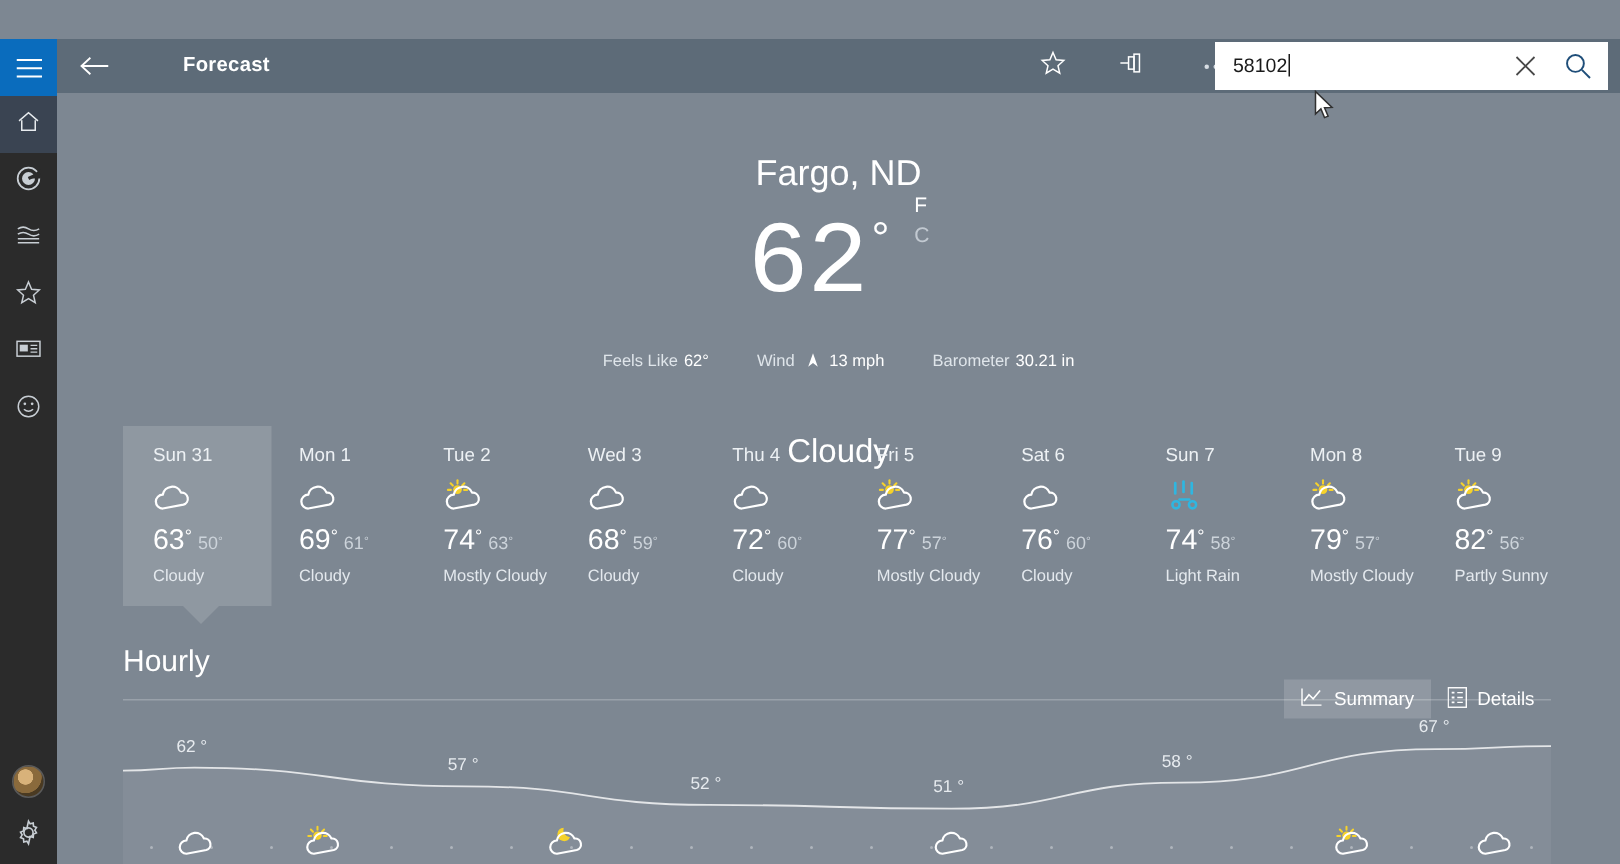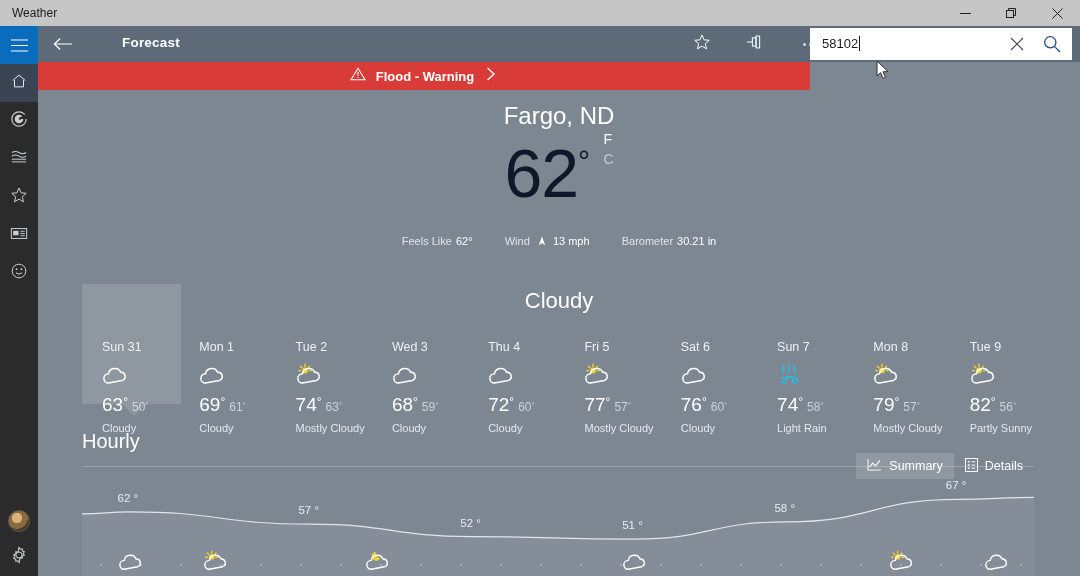--- a/index.html
+++ b/index.html
@@ -55,38 +55,38 @@
 
   
   .alert{position:absolute;left:38px;top:62px;width:772px;height:28px;background:#d93b38;
     display:flex;align-items:center;justify-content:center;gap:10px;}
   .alert-txt{font-size:13px;color:#fff;font-weight:bold;}
 
   
   .hero{position:absolute;left:38px;top:90px;width:1042px;height:196px;}
   .city{position:absolute;left:0;right:0;top:12px;text-align:center;font-size:24px;color:#fff;font-weight:300;}
   .tempblk{position:absolute;left:0;right:0;top:34px;text-align:center;}
-  .bigtemp{font-size:68px;color:#0f172a;font-weight:200;line-height:74px;letter-spacing:-1px;}
+  .bigtemp{font-size:68px;color:#ffffff;font-weight:200;line-height:74px;letter-spacing:-1px;font-family:Liberation Mono, monospace;}
   .deg{font-size:30px;vertical-align:26px;font-weight:200;}
   .units{display:inline-block;vertical-align:33px;margin-left:10px;text-align:left;}
   .units span{display:block;font-size:14px;line-height:20px;font-weight:300;}
   .u-on{color:#ffffff;}
   .u-off{color:#c2c9d1;}
   .cond{position:absolute;left:0;right:0;top:198px;text-align:center;font-size:22px;color:#fff;font-weight:300;}
   .metrics{position:absolute;left:0;right:0;top:142px;text-align:center;}
   .mrow{font-size:11px;color:#e9edf1;line-height:18px;}
   .mrow .lab{color:#dfe5ea;}
   .mrow .val{color:#ffffff;margin-left:4px;}
   .msep{display:inline-block;width:26px;}
 
   
   .cards{position:absolute;left:82px;top:284px;width:966px;height:120px;display:flex;}
   .card{width:97px;position:relative;padding:0 0 0 0;}
   .card.sel{background:rgba(255,255,255,.14);width:100px;}
-  .card .inner{padding:12px 0 0 18px;margin-top:44px;}
+  .card .inner{padding:12px 0 0 18px;}
   .card.sel .inner{padding-left:20px;}
   .cday{font-size:12.5px;color:#edf1f4;}
   .cicon{height:28px;margin:8px 0 4px -2px;}
   .chi{font-size:19px;color:#ffffff;font-weight:300;}
   .chi .d{font-size:12px;vertical-align:5px;}
   .clo{font-size:12px;color:#ccd3da;margin-left:4px;}
   .clo .d{font-size:8px;vertical-align:3px;}
   .cdesc{font-size:11px;color:#e4e9ee;margin-top:6px;}
   .pointer{position:absolute;left:40px;bottom:-12px;width:0;height:0;
     border-left:12px solid transparent;border-right:12px solid transparent;
@@ -104,41 +104,20 @@
   .chart svg{display:block;}
   .hlabel{position:absolute;font-size:11.5px;color:#e7ebef;}
   .hicon{position:absolute;bottom:2px;}
   .hdot{position:absolute;bottom:10px;width:2px;height:2px;background:rgba(255,255,255,.35);border-radius:50%;}
 </style>
 </head>
 <body>
 
 <div class="app">
 
-  <div class="titlebar">
-    <div class="tb-title">Weather</div>
-    <div class="wbtns">
-      <div class="wbtn">
-        <svg width="11" height="11" viewBox="0 0 11 11">
-            <rect x="0" y="5" width="11" height="1" fill="#202020"></rect>
-          </svg>
-      </div>
-      <div class="wbtn">
-        <svg width="11" height="11" viewBox="0 0 11 11">
-          <rect x="0.5" y="2.5" width="7" height="7" fill="none" stroke="#202020" stroke-width="1"></rect>
-          <path d="M2.5 2.5 V0.5 H9.5 V7.5 H7.5" fill="none" stroke="#202020" stroke-width="1"></path>
-        </svg>
-      </div>
-      <div class="wbtn">
-        <svg width="11" height="11" viewBox="0 0 11 11">
-          <path d="M0.5 0.5 L10.5 10.5 M10.5 0.5 L0.5 10.5" stroke="#202020" stroke-width="1"></path>
-        </svg>
-      </div>
-    </div>
-  </div>
 
   <div class="rail">
     <div class="hamb">
       <svg width="17" height="13" viewBox="0 0 17 13">
         <path d="M0 1h17M0 6.5h17M0 12h17" stroke="#ffffff" stroke-width="1.2"></path>
       </svg>
     </div>
 
     <div class="rail-item active">
       <span>
@@ -242,35 +221,20 @@
       <div class="cb-ic">
         <span class="dots">
             <i></i>
             <i></i>
             <i></i>
           </span>
       </div>
     </div>
   </div>
 
-  <div class="alert">
-    <span>
-      <svg width="16" height="14" viewBox="0 0 18 16">
-        <path d="M9 1.5 L17 14.5 H1 Z" fill="none" stroke="#ffffff" stroke-width="1.2"></path>
-        <path d="M9 5.5 V10" stroke="#ffffff" stroke-width="1.2"></path>
-        <circle cx="9" cy="12" r="0.7" fill="#ffffff"></circle>
-      </svg>
-    </span>
-    <span class="alert-txt">Flood - Warning</span>
-    <span>
-      <svg width="14" height="16" viewBox="0 0 14 16">
-        <path d="M3.5 2 L10 8 L3.5 14" fill="none" stroke="#ffffff" stroke-width="1.4"></path>
-      </svg>
-    </span>
-  </div>
 
   <div class="hero">
     <div class="city">Fargo, ND</div>
 
     <div class="tempblk">
       <span class="bigtemp">62</span><span class="bigtemp deg">°</span>
       <span class="units">
         <span class="u-on">F</span>
         <span class="u-off">C</span>
       </span>

